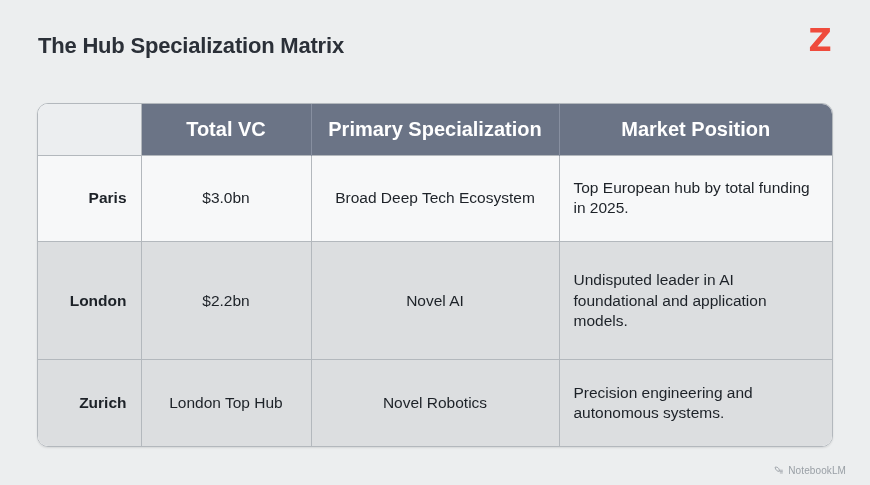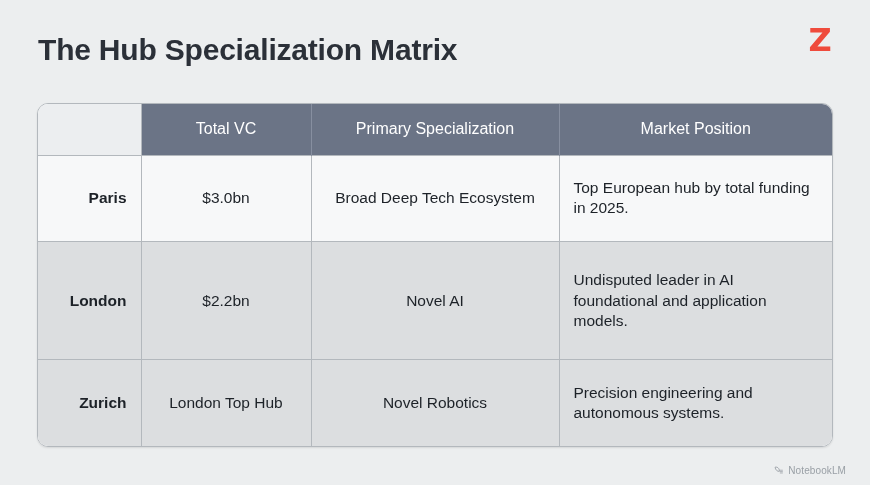--- a/index.html
+++ b/index.html
@@ -18,21 +18,21 @@
     width: 870px;
     height: 485px;
     box-sizing: border-box;
   }
 
   
   .slide-title {
     position: absolute;
     left: 38px;
     top: 33px;
-    font-size: 30px;
+    font-size: 22px;
     font-weight: bold;
     color: #2b3038;
     letter-spacing: -0.2px;
     white-space: nowrap;
   }
   .brand-logo {
     position: absolute;
     right: 33px;
     top: 22px;
     width: 34px;
@@ -68,22 +68,22 @@
     background: #f7f8f9;
   }
   table.matrix col.c0 { width: 103px; }
   table.matrix col.c1 { width: 170px; }
   table.matrix col.c2 { width: 248px; }
   table.matrix col.c3 { width: 273px; }
 
   thead th {
     background: #6b7486;
     color: #ffffff;
-    font-size: 16px;
-    font-weight: normal;
+    font-size: 20px;
+    font-weight: bold;
     text-align: center;
     height: 51px;
     padding: 0 10px;
     border-right: 1px solid #878fa0;
     box-sizing: border-box;
   }
   thead th:last-child { border-right: none; margin-left: 30px; }
   thead th.corner {
     background: #eceef0;
     border-right: 1px solid #b3b8bd;

